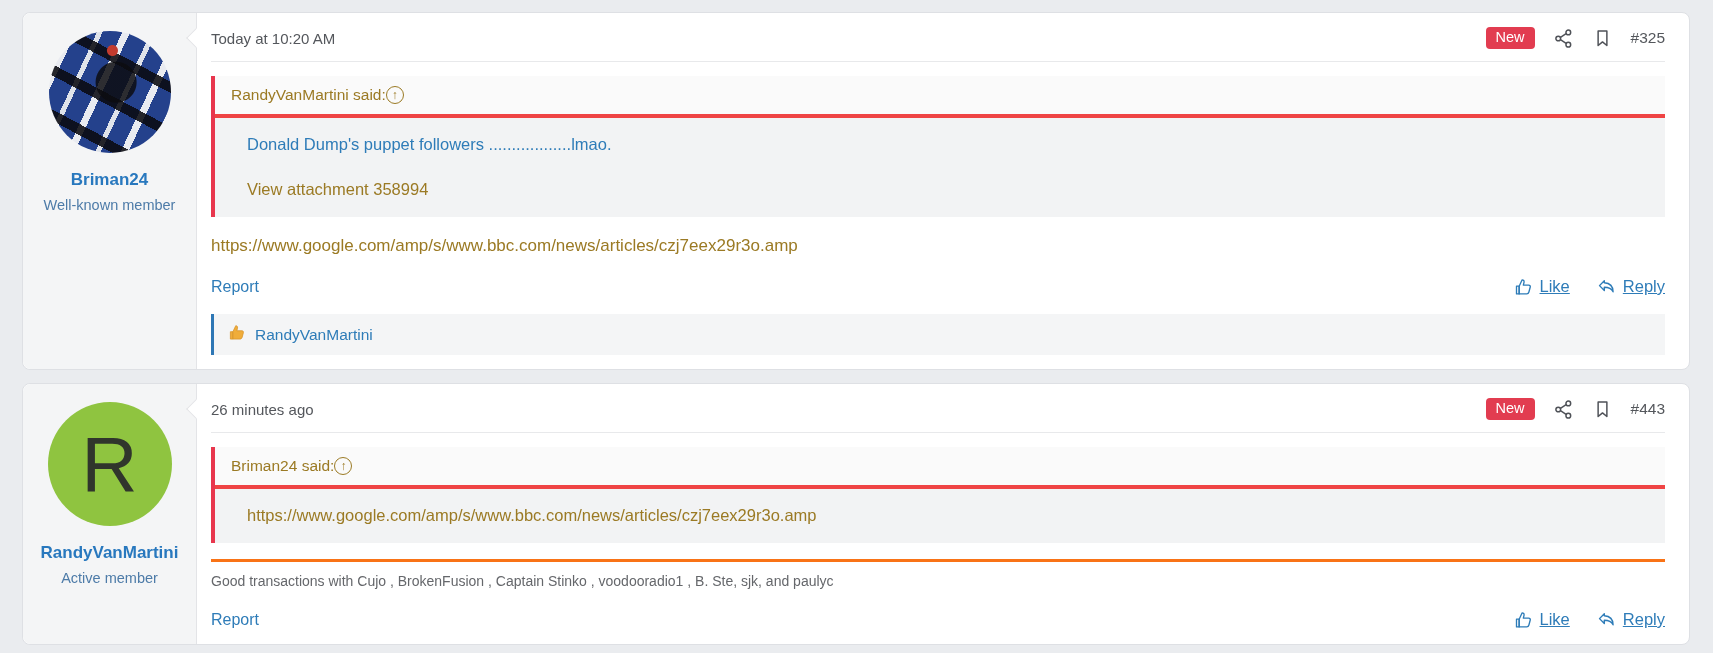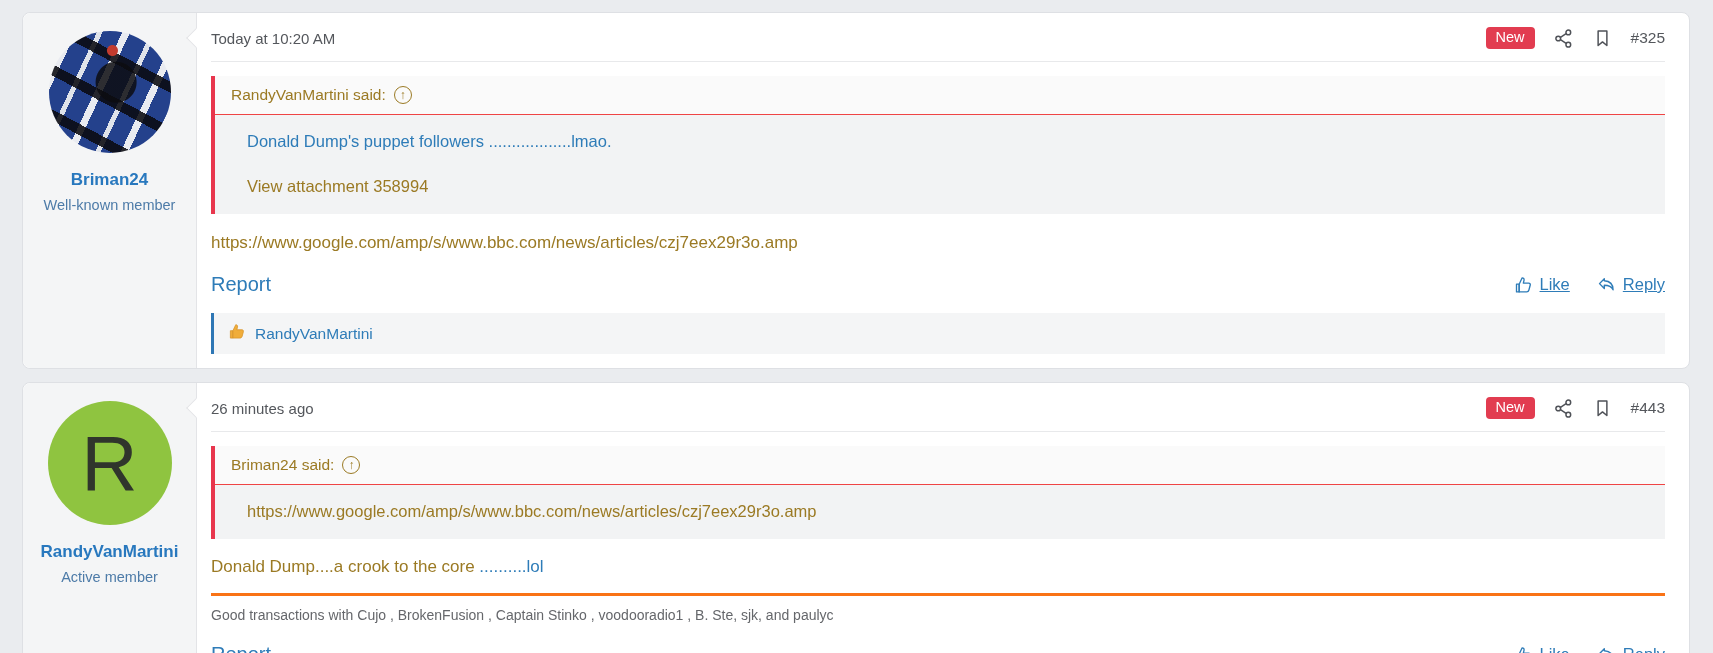--- a/index.html
+++ b/index.html
@@ -77,22 +77,22 @@
   
   .quote {
     margin-top:14px;
     border-left:4px solid #e8364d;
     background:#f2f3f4;
   }
   .quote-title {
     background:#fafafa;
     padding:10px 16px;
     font-size:15.5px; color:#9b7a24;
-    display:flex; align-items:center; gap:8px;
-    border-bottom:1px solid #ef4444;
+    display:flex; align-items:center; 
+    border-bottom:4px solid #ef4444;
     cursor:pointer;
   }
   .expand-circle {
     width:18px; height:18px; border:1.5px solid #9b7a24; border-radius:50%;
     display:inline-flex; align-items:center; justify-content:center;
     font-size:12px; color:#9b7a24; line-height:1;
   }
   .quote-body { padding:15px 32px 17px; }
   .quote-line { font-size:16.5px; line-height:22px; }
   .quote-line + .quote-line { margin-top:23px; }
@@ -102,21 +102,21 @@
 
   .post-link { margin-top:19px; font-size:17px; }
   .post-text { margin-top:18px; font-size:17px; }
 
   .signature {
     margin-top:16px; border-top:3px solid #f97316; padding-top:11px;
     font-size:14px; color:#65676b;
   }
 
   .post-footer { margin-top:20px; display:flex; align-items:center; justify-content:space-between; }
-  .report-link { font-size:20px; color:#2e7cb8; cursor:pointer; }
+  .report-link { font-size:16px; color:#2e7cb8; cursor:pointer; }
   .actions { display:flex; align-items:center; gap:26px; }
   .action-btn { display:flex; align-items:center; gap:6px; font-size:16.5px; color:#2e7cb8; cursor:pointer;text-decoration:underline; }
   .action-btn svg { display:block; }
 
   .reaction-bar {
     margin-top:17px;
     background:#f4f5f6;
     border-left:3px solid #2e77b5;
     padding:9px 14px;
     display:flex; align-items:center; gap:8px;
@@ -244,21 +244,20 @@
       <div class="quote">
         <div class="quote-title">
           <span>Briman24 said:</span>
           <span class="expand-circle">↑</span>
         </div>
         <div class="quote-body">
           <div class="quote-line t-gold link">https://www.google.com/amp/s/www.bbc.com/news/articles/czj7eex29r3o.amp</div>
         </div>
       </div>
 
-      <div class="post-text"><span class="t-gold">Donald Dump....a crook to the core </span><span class="t-blue">..........lol</span></div>
 
       <div class="signature">Good transactions with Cujo , BrokenFusion , Captain Stinko , voodooradio1 , B. Ste, sjk, and paulyc</div>
 
       <div class="post-footer">
         <span class="report-link">Report</span>
         <span class="actions">
           <span class="action-btn">
             <span>
               <svg width="20" height="20" viewBox="0 0 24 24" fill="none" stroke="#2e7cb8" stroke-width="1.6" stroke-linejoin="round">
                 <path d="M3 11h3.2v9.3H3z"></path>

